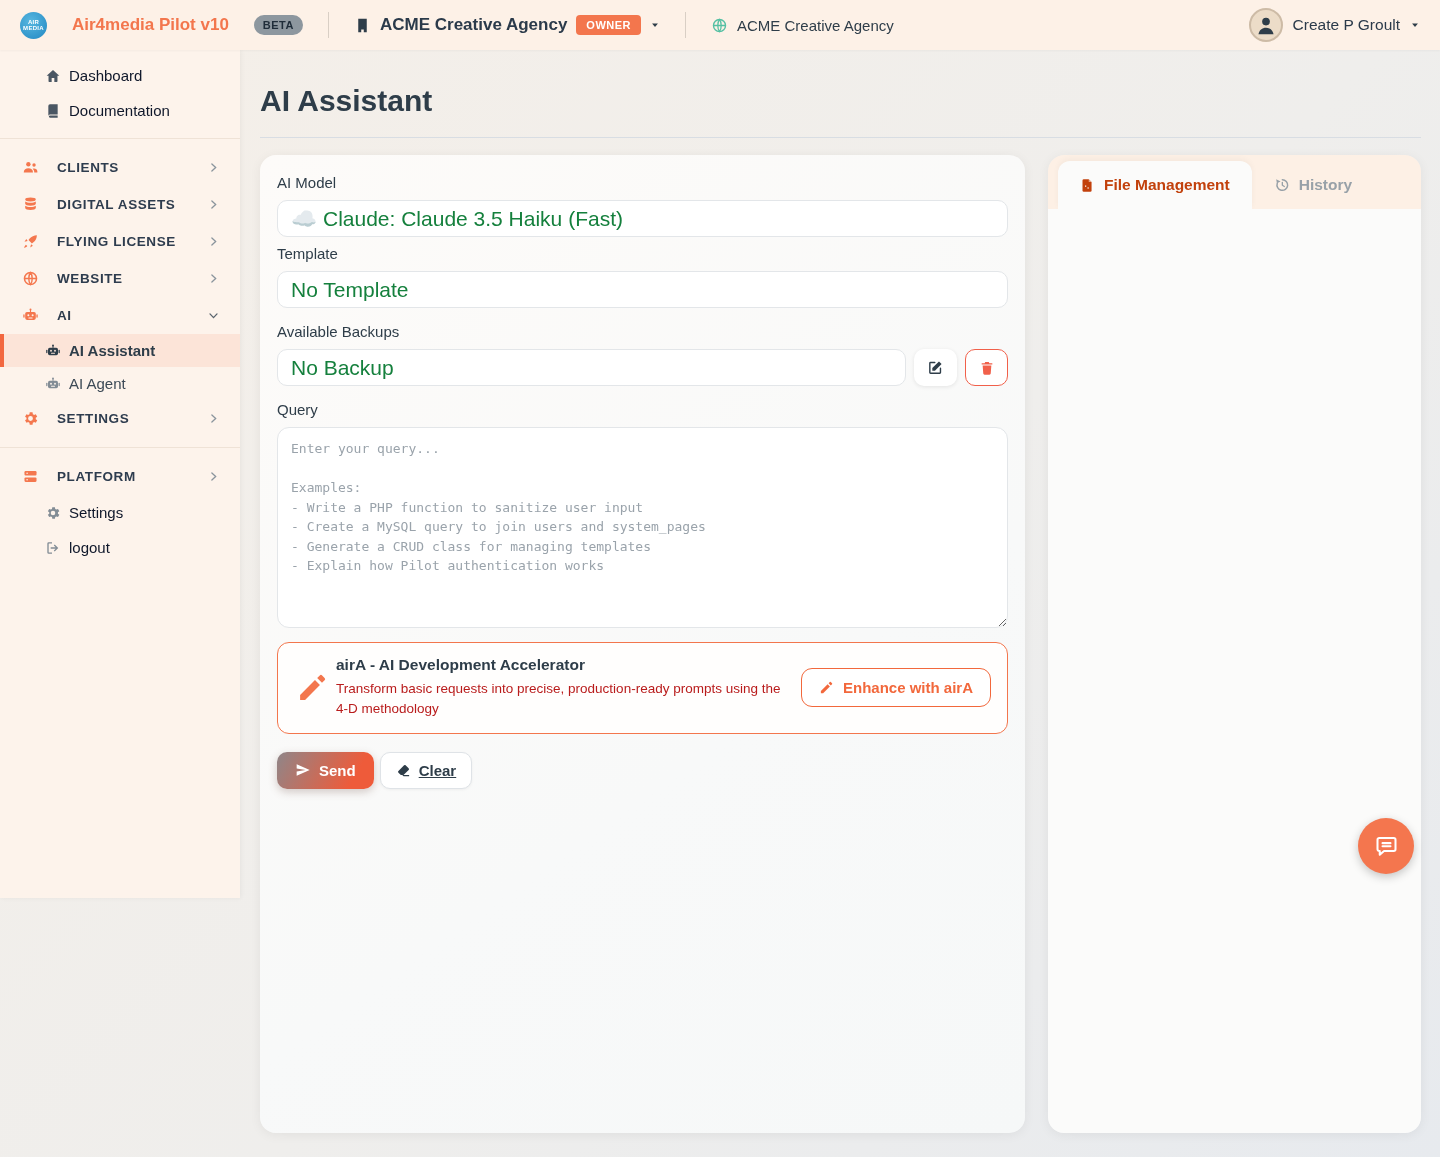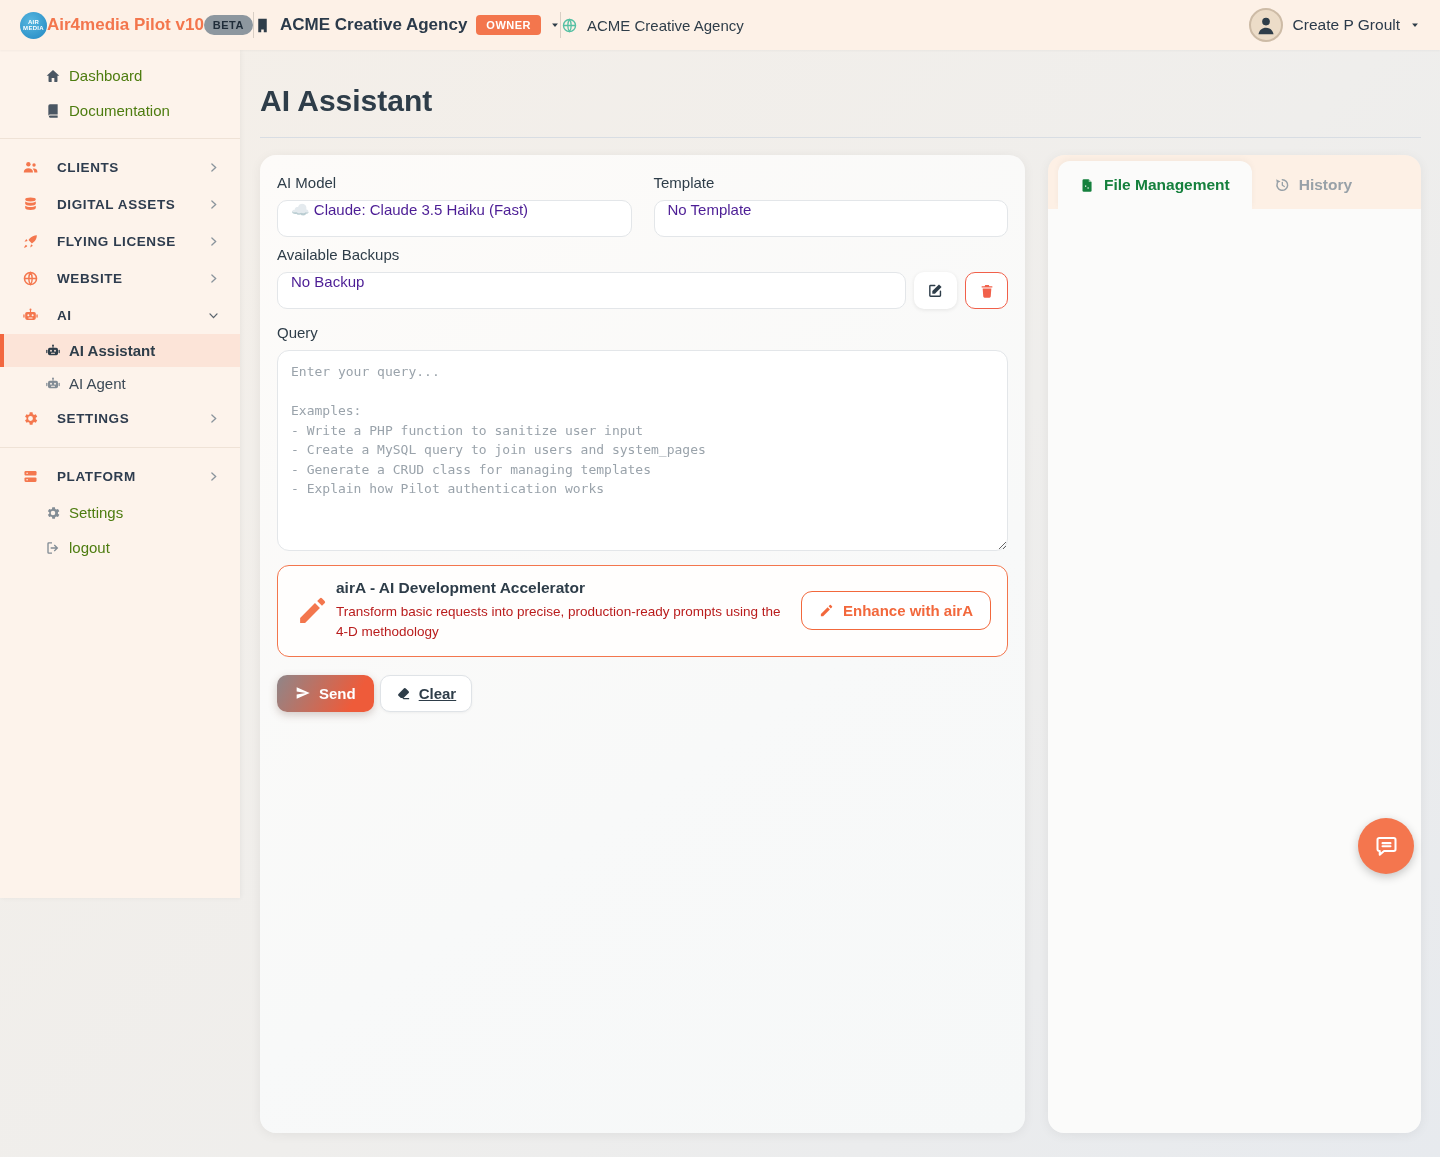--- a/index.html
+++ b/index.html
@@ -7,21 +7,21 @@
   body {
     font-family:"Liberation Sans", sans-serif;
     background:linear-gradient(135deg,#f5efe8 0%,#efeeec 55%,#e7eaee 100%);
     position:relative; color:#2e3d49;
   }
   .ico { display:inline-block; vertical-align:middle; flex:none; }
 
   
   header {
     height:50px; background:#fdf1e7; display:flex; align-items:center;
-    padding:8px 20px; gap:0; position:relative; z-index:5;
+    padding:8px 20px; gap:25px; position:relative; z-index:5;
     box-shadow:0 1px 2px rgba(0,0,0,.04);
   }
   .logo {
     width:27px; height:27px; border-radius:50%;
     background:radial-gradient(circle at 40% 35%, #57b7e0, #2187c2);
     color:#fff; display:flex; flex-direction:column; align-items:center; justify-content:center;
     font-size:6px; font-weight:700; line-height:6px; letter-spacing:.3px;
   }
   .brand { font-size:17px; font-weight:700; color:#f3764d; }
   .badge-beta {
@@ -44,21 +44,21 @@
   .user-name { font-size:15.5px; color:#2b3a4a; }
   .caret { color:#2e3d49; }
 
   
   aside {
     position:absolute; left:0; top:50px; width:240px; height:848px;
     background:#fdf3eb; box-shadow:1px 0 5px rgba(0,0,0,.05);
     padding-top:8px; z-index:4;
   }
   .side-row { display:flex; align-items:center; gap:18px; cursor:pointer; }
-  .side-link { padding:9px 20px 9px 45px; font-size:15px; color:#4d7c0f; gap:8px;align-items:center; }
+  .side-link { padding:9px 20px 9px 45px; font-size:15px; color:#0f172a; gap:8px;align-items:center; }
   .side-section { padding:10px 20px 10px 22px; }
   .side-section .lbl {
     font-size:13.5px; font-weight:700; color:#2e3c4e;
     text-transform:uppercase; letter-spacing:.6px;
   }
   .side-sub { padding:8px 20px 8px 45px; font-size:15px; color:#3d4a56; gap:8px; }
   .side-sub.active {
     background:#fce4d8; border-left:4px solid #f2673f; padding-left:41px;
     font-weight:700; color:#2e3d49;
   }
@@ -73,24 +73,24 @@
   .title-div { height:1px; background:#d8dde3; margin-top:19px; }
   .content-row { display:flex; gap:23px; margin-top:17px; }
 
   
   .form-card {
     width:765px; height:978px; border-radius:16px;
     background:linear-gradient(145deg,#fdfbf9 0%,#f8f9f9 60%,#f6f8f8 100%);
     box-shadow:0 2px 12px rgba(0,0,0,.06); padding:19px 17px;
   }
   .field-label { display:block; font-size:15px; color:#2e3d49; margin-bottom:9px; }
-  .grid2 { display:grid; grid-template-columns:1fr 1fr; gap:22px; margin-bottom:9px; }
+  .grid2 { display:grid; grid-template-columns:1fr; gap:8px; margin-bottom:15px; }
   .select-box {
     height:37px; background:#fff; border:1px solid #e3e6e9; border-radius:10px;
-    display:flex; padding:0 13px; font-size:15px; color:#4c1d95;
+    display:flex; align-items:center; padding:0 13px; font-size:21px; color:#15803d;
     cursor:pointer; overflow:hidden; white-space:nowrap;
   }
   .backup-row { display:flex; gap:8px; margin-bottom:15px; }
   .backup-row .select-box { flex:1; }
   .icon-btn {
     width:43px; height:37px; border:none; border-radius:10px; background:#fff;
     display:flex; align-items:center; justify-content:center; cursor:pointer;
     box-shadow:0 1px 4px rgba(0,0,0,.09); color:#2e3d49;
   }
   .icon-btn.danger { border:1.5px solid #f1604a; color:#f1604a; box-shadow:none; }
@@ -136,21 +136,21 @@
   }
   .tabs {
     height:54px; background:#fdf0e5; display:flex; align-items:stretch;
     padding:6px 10px 0; border-radius:16px 16px 0 0;
   }
   .tab {
     display:flex; align-items:center; gap:9px; padding:0 22px;
     font-size:15.5px; font-weight:700; color:#98a1a8; cursor:pointer;
   }
   .tab.active {
-    background:#fbfbfa; color:#15803d; border-radius:12px 12px 0 0;
+    background:#fbfbfa; color:#c2410c; border-radius:12px 12px 0 0;
     box-shadow:0 -2px 6px rgba(0,0,0,.04);
   }
   .panel-body { flex:1; background:#fbfbfa; }
 
   
   .fab {
     position:absolute; left:1358px; top:818px; width:56px; height:56px;
     border-radius:50%; border:none; background:#f4764e; cursor:pointer;
     display:flex; align-items:center; justify-content:center;
     box-shadow:0 3px 10px rgba(0,0,0,.22); z-index:10;

